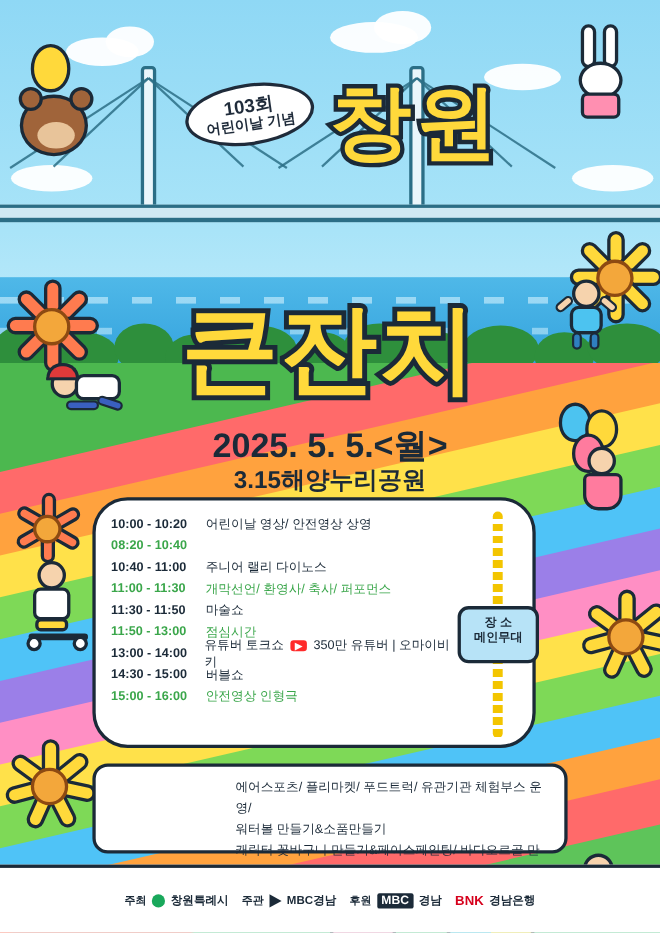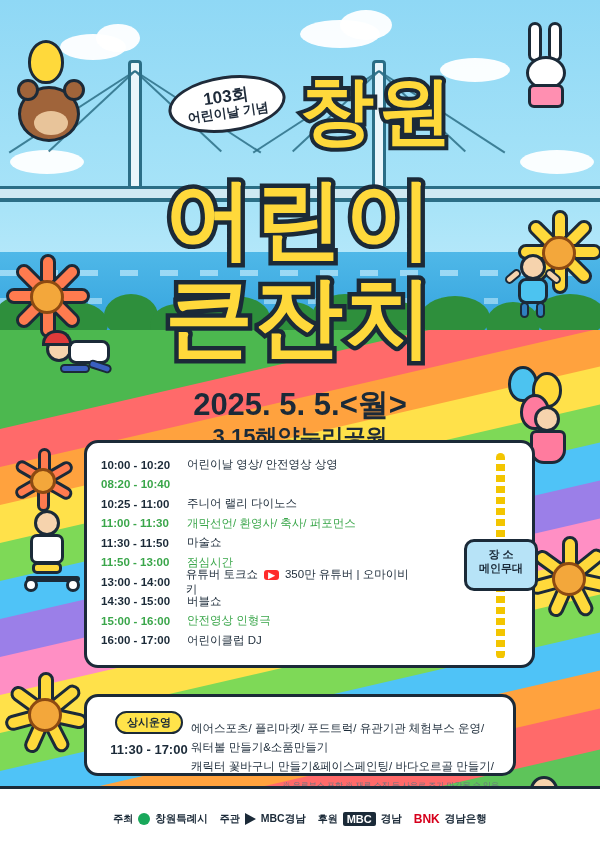--- a/index.html
+++ b/index.html
@@ -109,21 +109,21 @@
   }
   .t-place{
     position:absolute; left:300px; top:422px; transform:translateX(-50%);
     font-size:22px; font-weight:bold; color:#1b2a38; white-space:nowrap;
   }
 
   
   .card{
     position:absolute; background:#fff; border:3px solid #1b2a38; border-radius:14px;
   }
-  .card-schedule{ left:84px; top:440px; width:451px; height:228px; }
+  .card-schedule{ left:84px; top:452px; width:403px; height:228px;border-radius:32px; }
   .sched-row{
     display:flex; align-items:center; height:19.5px; padding-left:14px; font-size:11.5px;
   }
   .sched-time{ width:86px; font-weight:bold; color:#1b2a38; }
   .sched-title{ color:#1b2a38; }
   .sched-row.alt .sched-time,
   .sched-row.alt .sched-title{ color:#3aa64a; }
   .yt-chip{
     display:inline-flex; align-items:center; gap:3px;
     background:#ff2b2b; color:#fff; border-radius:3px; padding:0 4px;
@@ -147,22 +147,22 @@
   .card-always{ left:84px; top:694px; width:432px; height:82px; }
   .always-left{
     position:absolute; left:14px; top:14px; width:96px; text-align:center;
   }
   .always-tag{
     display:inline-block; background:#ffe34a; border:2px solid #1b2a38; border-radius:14px;
     font-size:11px; font-weight:bold; color:#1b2a38; padding:2px 10px;
   }
   .always-time{ font-size:13px; font-weight:bold; color:#1b2a38; margin-top:8px; }
   .always-right{
-    position:absolute; left:104px; top:10px; right:14px;
-    font-size:11.5px; color:#1b2a38; line-height:1.65;margin-top:12px;
+    position:absolute; left:127px; top:10px; right:14px;
+    font-size:11.5px; color:#1b2a38; line-height:1.65;
   }
   .always-note{ font-size:8px; color:#6a7480; margin-top:3px; text-align:right; }
 
   
   .footer{
     position:absolute; left:0; bottom:0; width:600px; height:62px;
     background:#fff; border-top:3px solid #1b2a38;
     display:flex; align-items:center; justify-content:center; gap:12px;
   }
   .f-item{ display:flex; align-items:center; gap:5px; font-size:10px; font-weight:bold; color:#1b2a38; }
@@ -390,39 +390,38 @@
 
   <div style="position:absolute;left:404px;top:792px;width:84px;height:84px;border-radius:50%;background:conic-gradient(#ff6a6a 0 90deg,#ffd93b 90deg 180deg,#4cc3f0 180deg 270deg,#7ed957 270deg 360deg);border:3px solid #1b2a38;"></div>
   <div style="position:absolute;left:300px;top:816px;width:60px;height:60px;border-radius:50%;background:#ff8fc4;border:3px solid #1b2a38;"></div>
 
   <div class="badge-103">
     <div class="t1">103회</div>
     <div class="t2">어린이날 기념</div>
   </div>
 
   <div class="t-changwon">창원</div>
-  <div class="t-line2">어린이</div>
   <div class="t-line3">큰잔치</div>
   <div class="t-date">2025. 5. 5.&lt;월&gt;</div>
   <div class="t-place">3.15해양누리공원</div>
 
   <div class="card card-schedule">
     <div style="position:absolute;left:0;top:12px;width:330px;">
 
       <div class="sched-row">
         <div class="sched-time">10:00 - 10:20</div>
         <div class="sched-title">어린이날 영상/ 안전영상 상영</div>
       </div>
 
       <div class="sched-row alt">
         <div class="sched-time">08:20 - 10:40</div>
       </div>
 
       <div class="sched-row">
-        <div class="sched-time">10:25 - 11:00</div>
+        <div class="sched-time">10:40 - 11:00</div>
         <div class="sched-title">주니어 랠리 다이노스</div>
       </div>
 
       <div class="sched-row alt">
         <div class="sched-time">11:00 - 11:30</div>
         <div class="sched-title">개막선언/ 환영사/ 축사/ 퍼포먼스</div>
       </div>
 
       <div class="sched-row">
         <div class="sched-time">11:30 - 11:50</div>
@@ -447,40 +446,32 @@
       <div class="sched-row">
         <div class="sched-time">14:30 - 15:00</div>
         <div class="sched-title">버블쇼</div>
       </div>
 
       <div class="sched-row alt">
         <div class="sched-time">15:00 - 16:00</div>
         <div class="sched-title">안전영상 인형극</div>
       </div>
 
-      <div class="sched-row">
-        <div class="sched-time">16:00 - 17:00</div>
-        <div class="sched-title">어린이클럽 DJ</div>
-      </div>
 
     </div>
 
     <div class="zipper"></div>
 
     <div class="place-box">
       <div class="pb1">장 소</div>
       <div class="pb2">메인무대</div>
     </div>
   </div>
 
   <div class="card card-always">
-    <div class="always-left">
-      <div class="always-tag">상시운영</div>
-      <div class="always-time">11:30 - 17:00</div>
-    </div>
     <div class="always-right">
       <div>에어스포츠/ 플리마켓/ 푸드트럭/ 유관기관 체험부스 운영/</div>
       <div>워터볼 만들기&amp;소품만들기</div>
       <div>캐릭터 꽃바구니 만들기&amp;페이스페인팅/ 바다오르골 만들기/</div>
       <div class="always-note">※ 유료부스 포함 ※ 재료 소진 등 사유로 조기 마감될 수 있음</div>
     </div>
   </div>
 
   <div class="footer">
     <div class="f-item">

